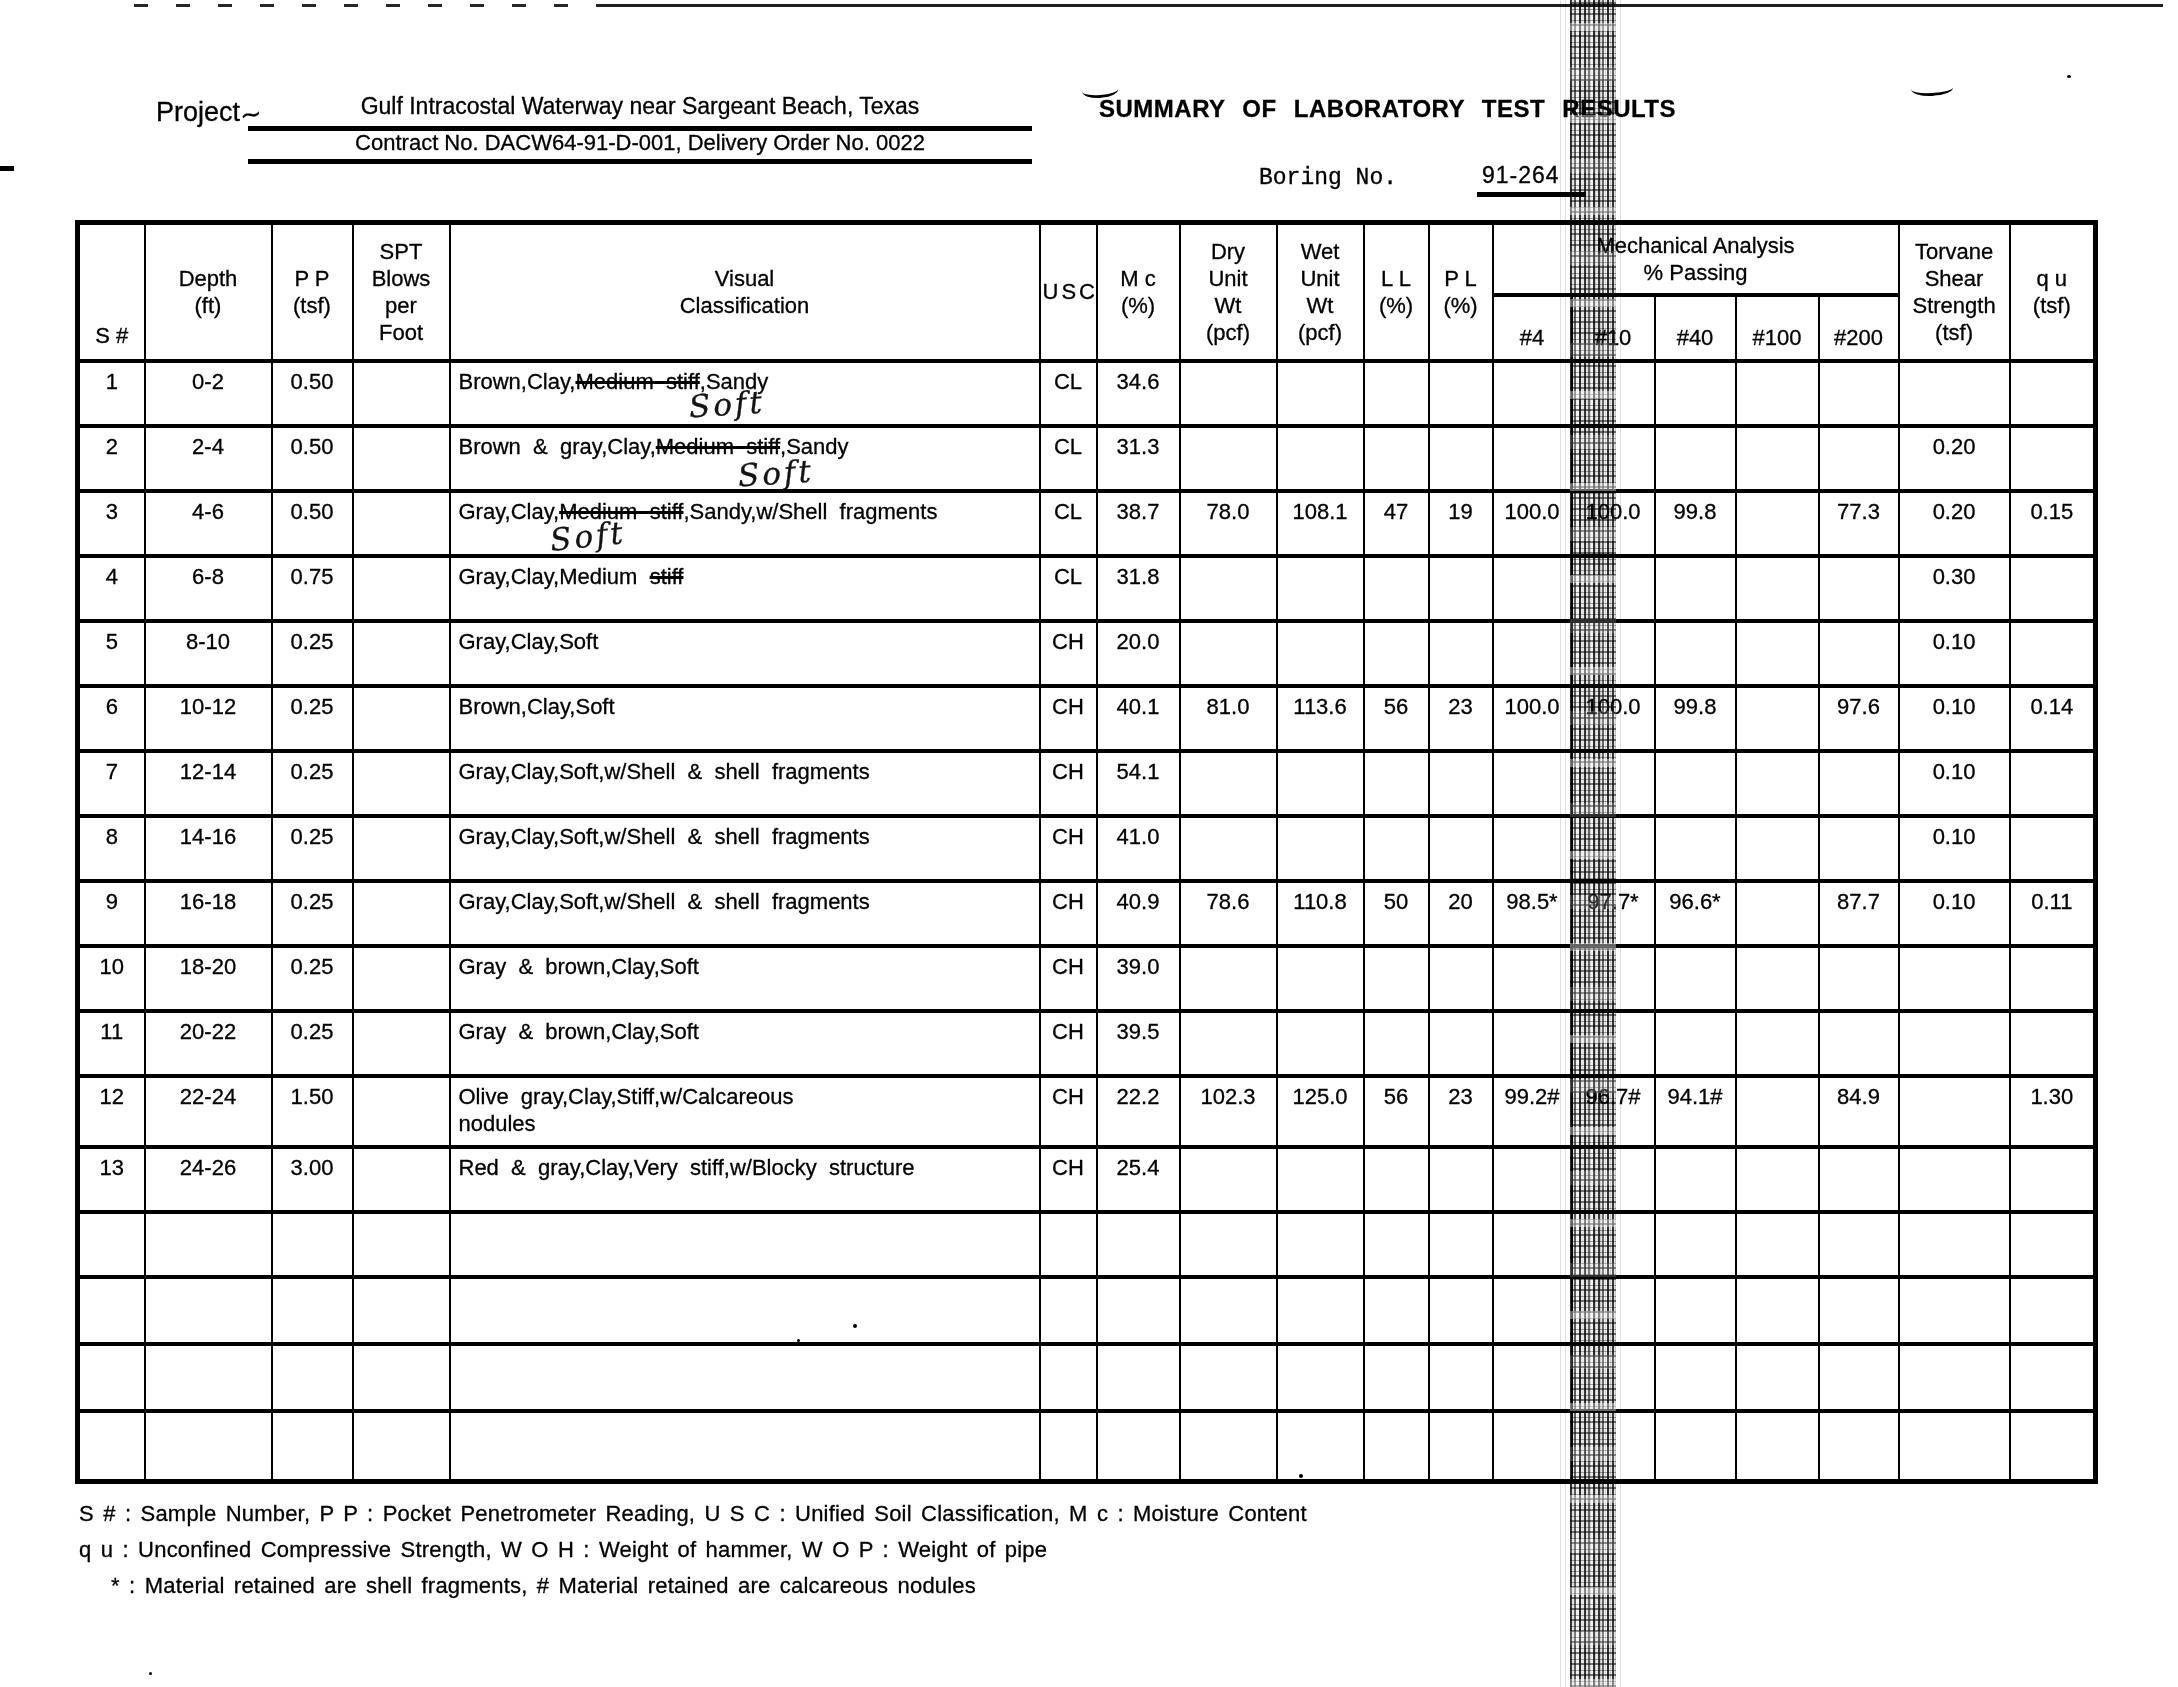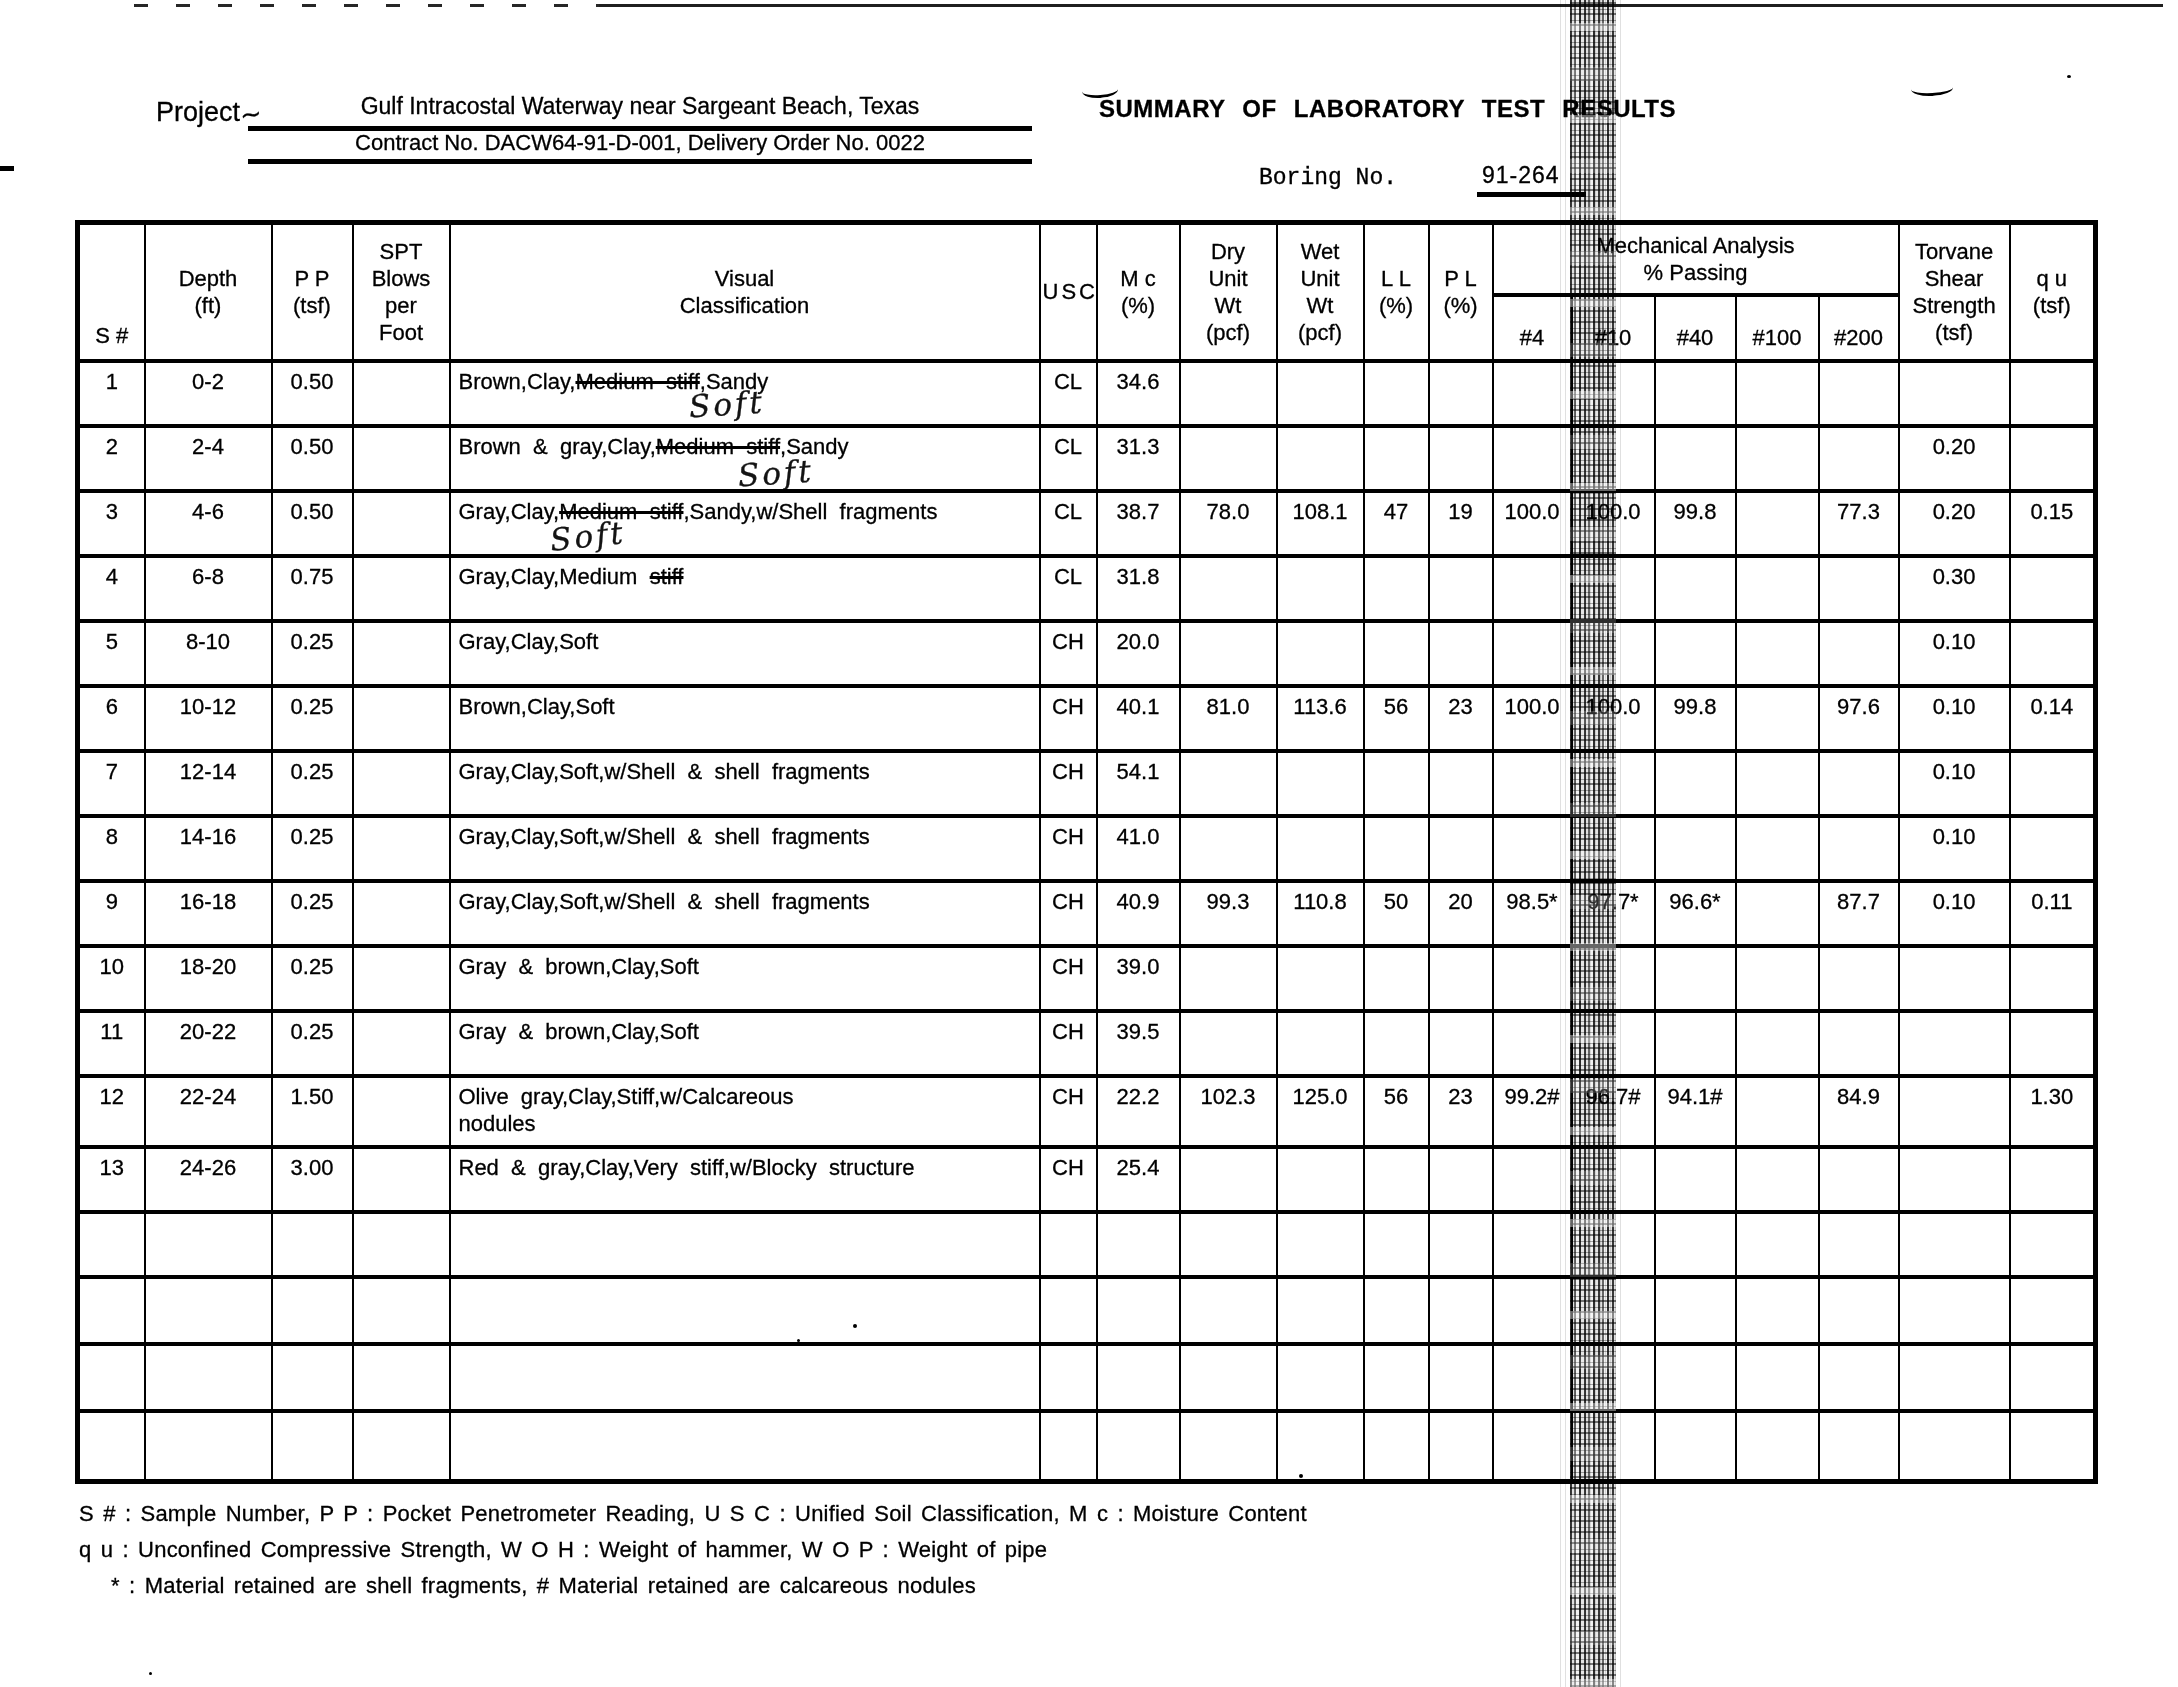--- a/index.html
+++ b/index.html
@@ -361,21 +361,21 @@
             <td></td>
           </tr>
           <tr class="data-row">
             <td>9</td>
             <td>16-18</td>
             <td>0.25</td>
             <td></td>
             <td class="visual-cell"><span>Gray,Clay,Soft,w/Shell  &amp;  shell  fragments</span></td>
             <td>CH</td>
             <td>40.9</td>
-            <td>99.3</td>
+            <td>78.6</td>
             <td>110.8</td>
             <td>50</td>
             <td>20</td>
             <td>98.5*</td>
             <td>97.7*</td>
             <td>96.6*</td>
             <td></td>
             <td>87.7</td>
             <td>0.10</td>
             <td>0.11</td>

